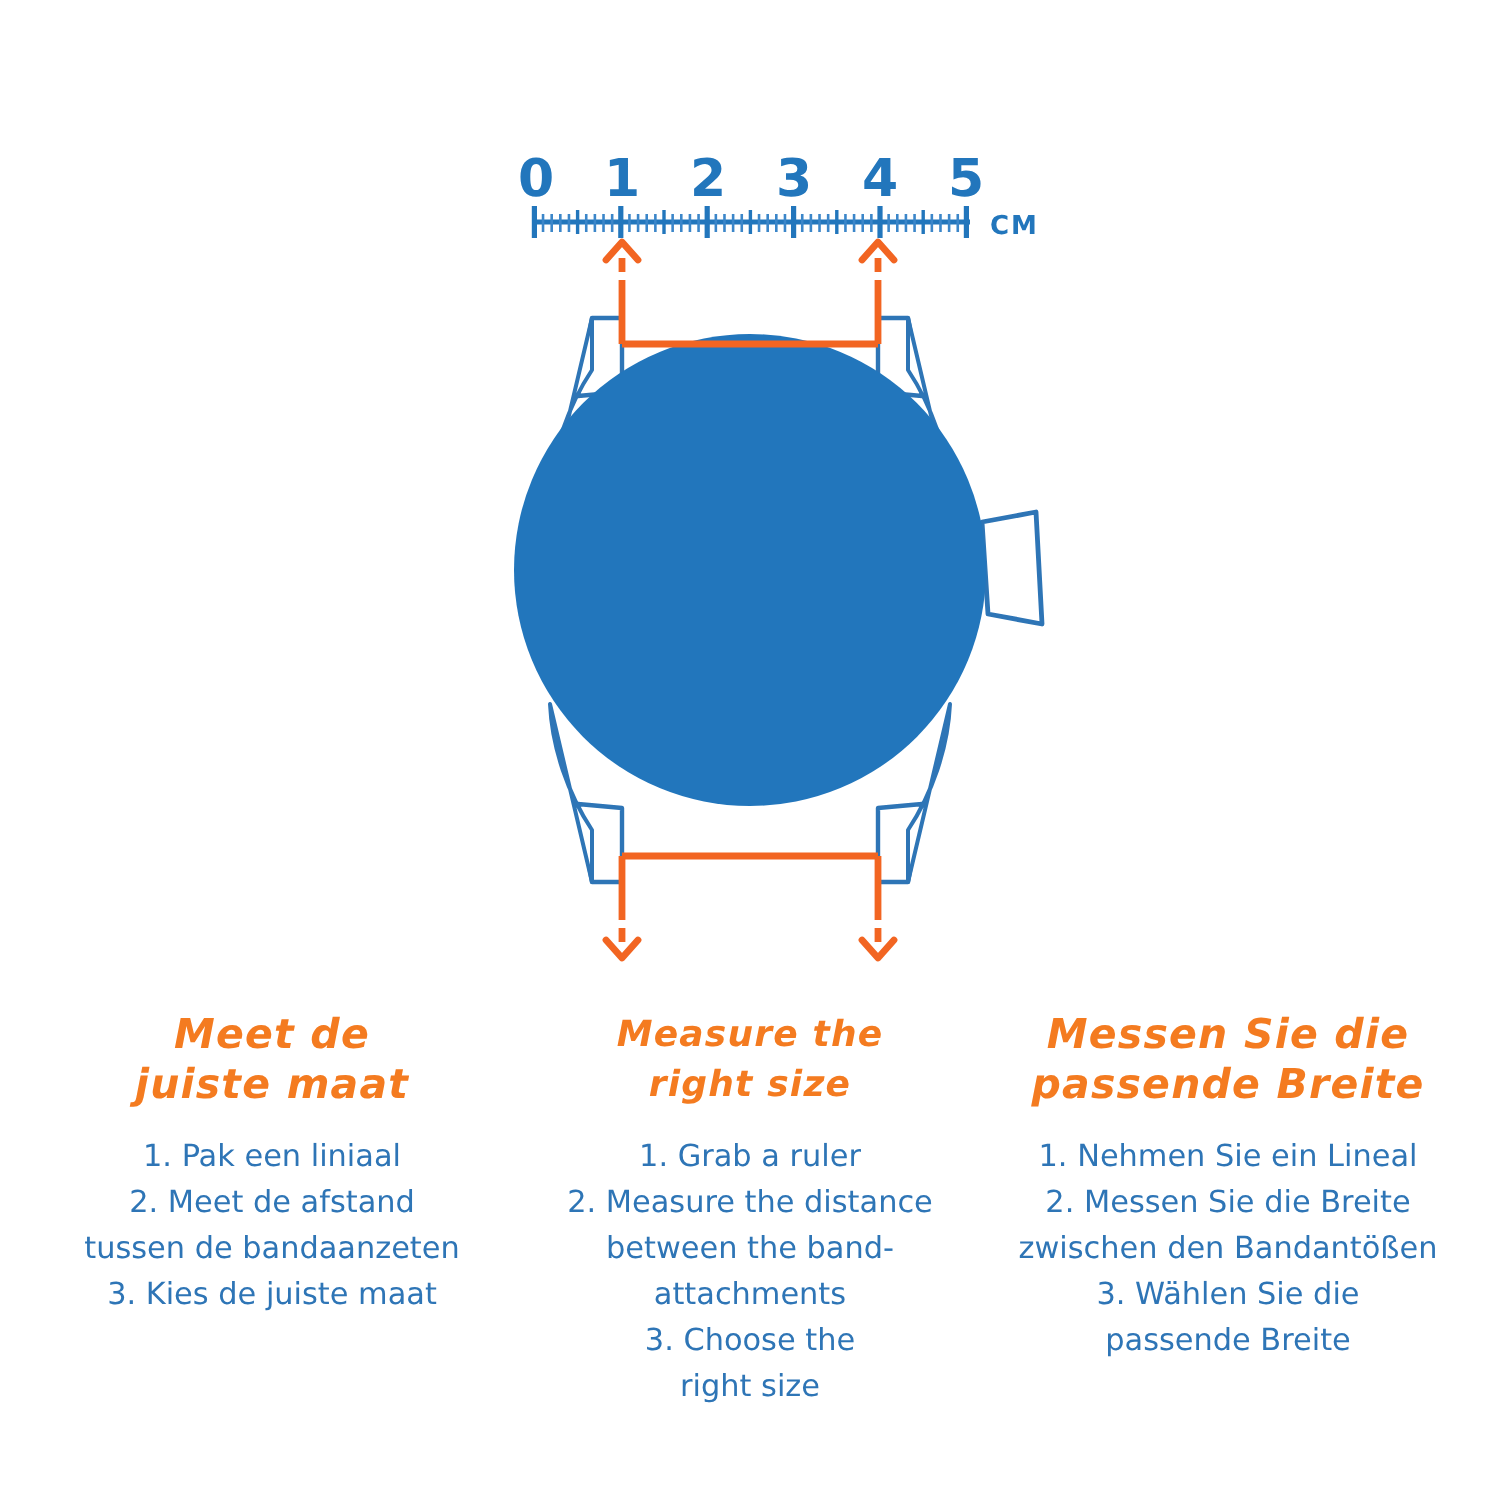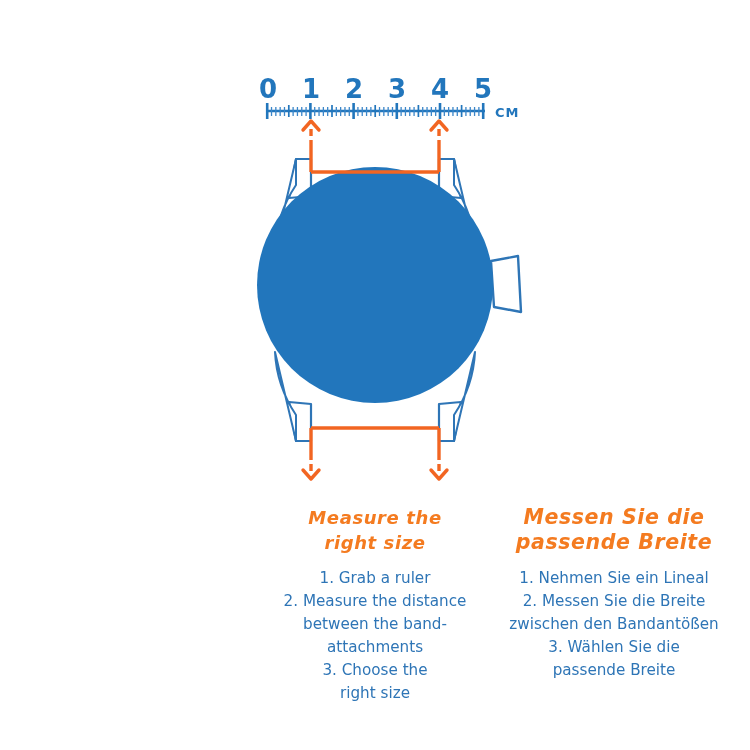--- a/index.html
+++ b/index.html
@@ -204,20 +204,26 @@
       <path d="M 431 130 L 439 121 L 447 130"></path>
       <path d="M 303 470 L 311 479 L 319 470"></path>
       <path d="M 431 470 L 439 479 L 447 470"></path>
     </g>
 
   </svg>
 
   <div id="columns">
 
     <div class="col" id="col-nl">
+      <h2 class="col-heading">Meet de
+juiste maat</h2>
+      <p class="col-steps">1. Pak een liniaal
+2. Meet de afstand
+tussen de bandaanzeten
+3. Kies de juiste maat</p>
     </div>
 
     <div class="col" id="col-en">
       <h2 class="col-heading">Measure the
 right size</h2>
       <p class="col-steps">1. Grab a ruler
 2. Measure the distance
 between the band-
 attachments
 3. Choose the

